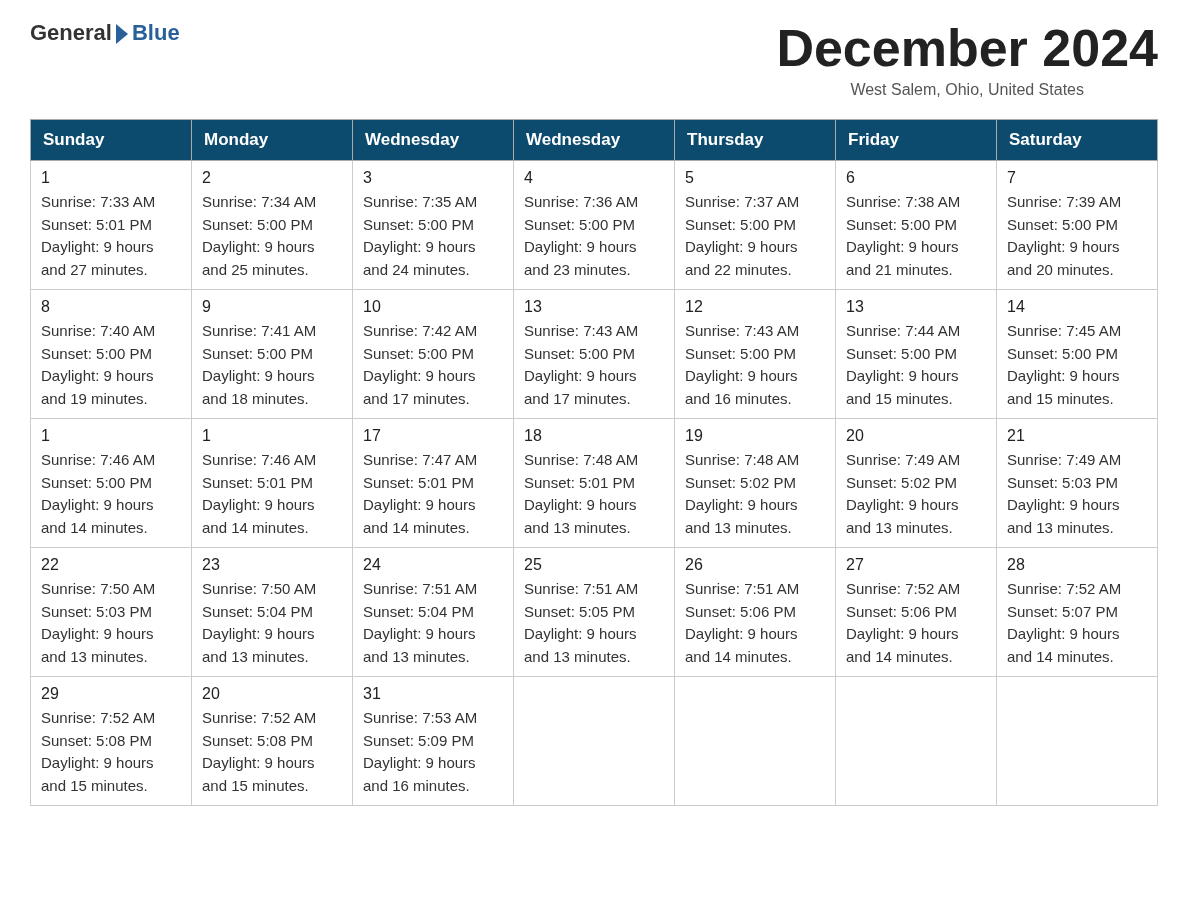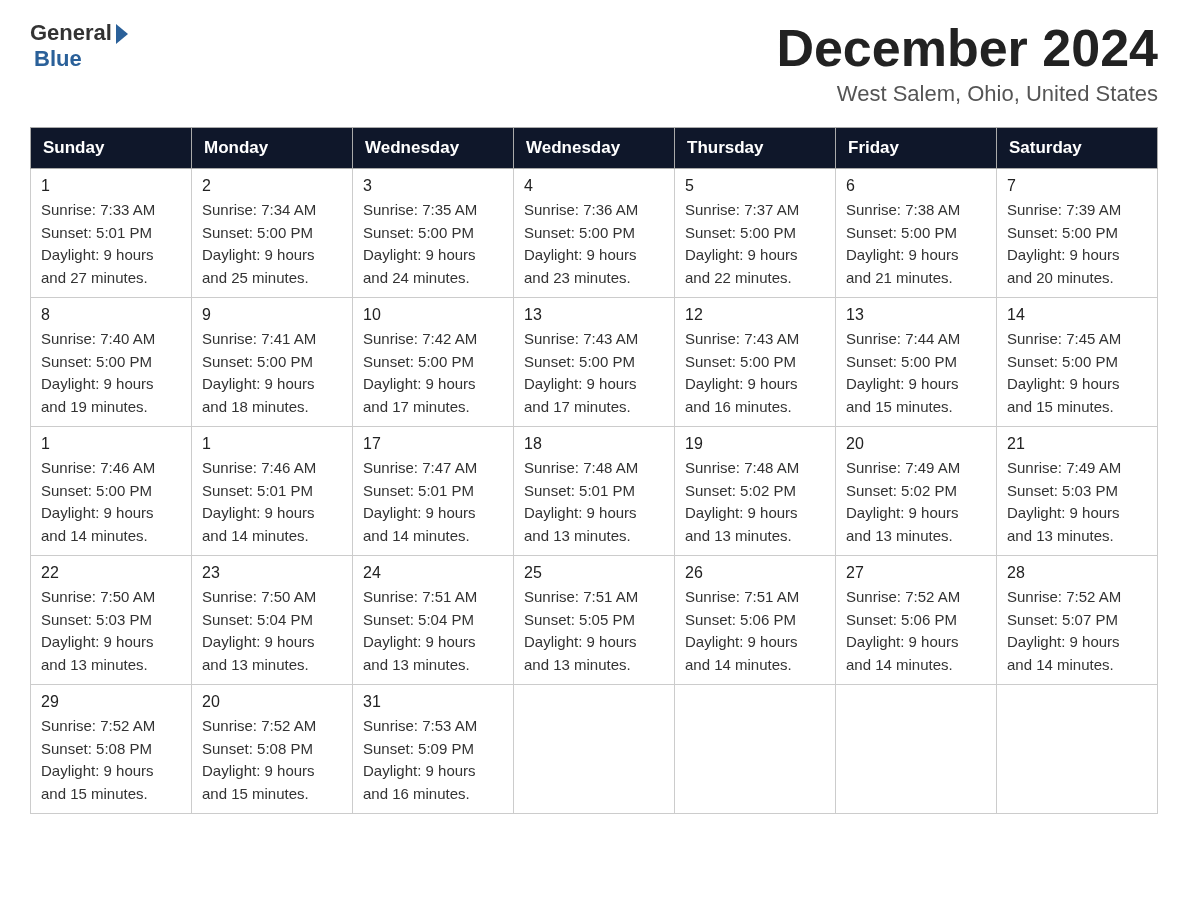--- a/index.html
+++ b/index.html
@@ -11,21 +11,21 @@
       min-height: 918px;
     }
     .header {
       display: flex;
       justify-content: space-between;
       align-items: flex-start;
       margin-bottom: 20px;
     }
     .logo {
       display: flex;
-      flex-direction: column;
+      flex-direction: row;
       align-items: flex-start;
     }
     .logo-top {
       display: flex;
       align-items: center;
     }
     .logo-general {
       font-size: 22px;
       font-weight: bold;
       color: #333;
@@ -39,40 +39,40 @@
       margin-left: 4px;
       margin-top: 2px;
     }
     .logo-bottom {
       font-size: 22px;
       font-weight: bold;
       color: #2a6099;
       margin-left: 2px;
     }
     .title-section {
-      text-align: right;
+      text-align: center;
     }
     .main-title {
       font-size: 52px;
       font-weight: bold;
       color: #222;
       line-height: 1.1;
     }
     .subtitle {
-      font-size: 22px;
+      font-size: 16px;
       color: #555;
       margin-top: 4px;
     }
     .calendar {
       width: 100%;
       border-collapse: collapse;
       border: 1px solid #aaa;
     }
     .calendar th {
-      background-color: #0f172a;
+      background-color: #0c4a6e;
       color: #fff;
       padding: 10px 12px;
       font-size: 17px;
       text-align: left;
       border: 1px solid #aaa;
       margin-top: 12px;
     }
     .calendar td {
       vertical-align: top;
       padding: 8px 10px;

